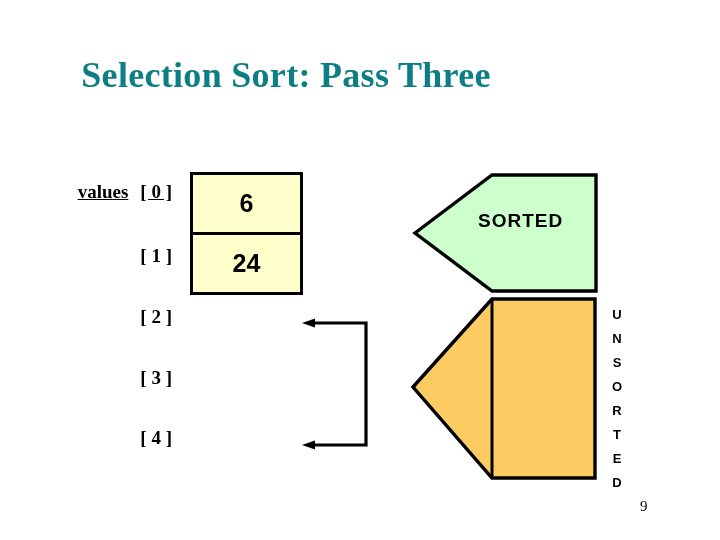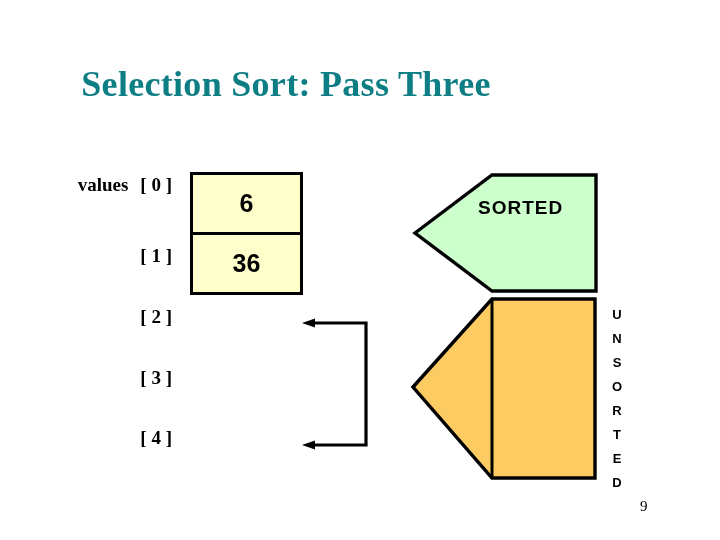--- a/index.html
+++ b/index.html
@@ -17,21 +17,21 @@
     position: relative;
     width: 720px;
     height: 540px;
     background: #ffffff;
   }
 
   
   #slide-title {
     position: absolute;
     left: 0;
-    top: 62px;
+    top: 53px;
     width: 572px;
     text-align: center;
     font-family: "Liberation Serif", serif;
     font-weight: bold;
     font-size: 36px;
     line-height: 44px;
     color: #0E7E85;
     letter-spacing: 0.3px;
     white-space: nowrap;
   }
@@ -98,21 +98,21 @@
   #unsorted-shape {
     position: absolute;
     left: 408px;
     top: 294px;
     width: 192px;
     height: 190px;
   }
   .shape-label-sorted {
     position: absolute;
     left: 478px;
-    top: 197px;
+    top: 210px;
     font-family: "Liberation Sans", sans-serif;
     font-weight: bold;
     font-size: 19px;
     color: #000000;
     letter-spacing: 1px;
   }
 
   
   #unsorted-label {
     position: absolute;
@@ -138,31 +138,31 @@
     color: #000000;
   }
 </style>
 </head>
 <body>
 
 <div id="slide">
 
   <div id="slide-title">Selection Sort: Pass Three</div>
 
-  <div class="index-label" style="left:48px; top:174px; width:124px;">
+  <div class="index-label" style="left:48px; top:181px; width:124px;text-decoration:underline;">
     <span class="var-name">values</span><span class="idx">[ 0 ]</span>
   </div>
   <div class="index-label" style="left:48px; top:245px; width:124px;">[ 1 ]</div>
   <div class="index-label" style="left:48px; top:306px; width:124px;">[ 2 ]</div>
   <div class="index-label" style="left:48px; top:367px; width:124px;">[ 3 ]</div>
   <div class="index-label" style="left:48px; top:427px; width:124px;">[ 4 ]</div>
 
   <div id="array">
     <div class="array-cell">6</div>
-    <div class="array-cell">36</div>
+    <div class="array-cell">24</div>
   </div>
 
   <svg id="connector" viewBox="0 0 75 136">
     <path d="M 8 7 L 66 7 L 66 129 L 8 129" fill="none" stroke="#000000" stroke-width="3.2"></path>
     <path d="M 2 7 L 15 2.5 L 15 11.5 Z" fill="#000000"></path>
     <path d="M 2 129 L 15 124.5 L 15 133.5 Z" fill="#000000"></path>
   </svg>
 
   <svg id="sorted-shape" viewBox="0 0 190 126">
     <polygon points="5,63 82,5 186,5 186,121 82,121" fill="#CCFFCC" stroke="#000000" stroke-width="3.4" stroke-linejoin="miter"></polygon>

